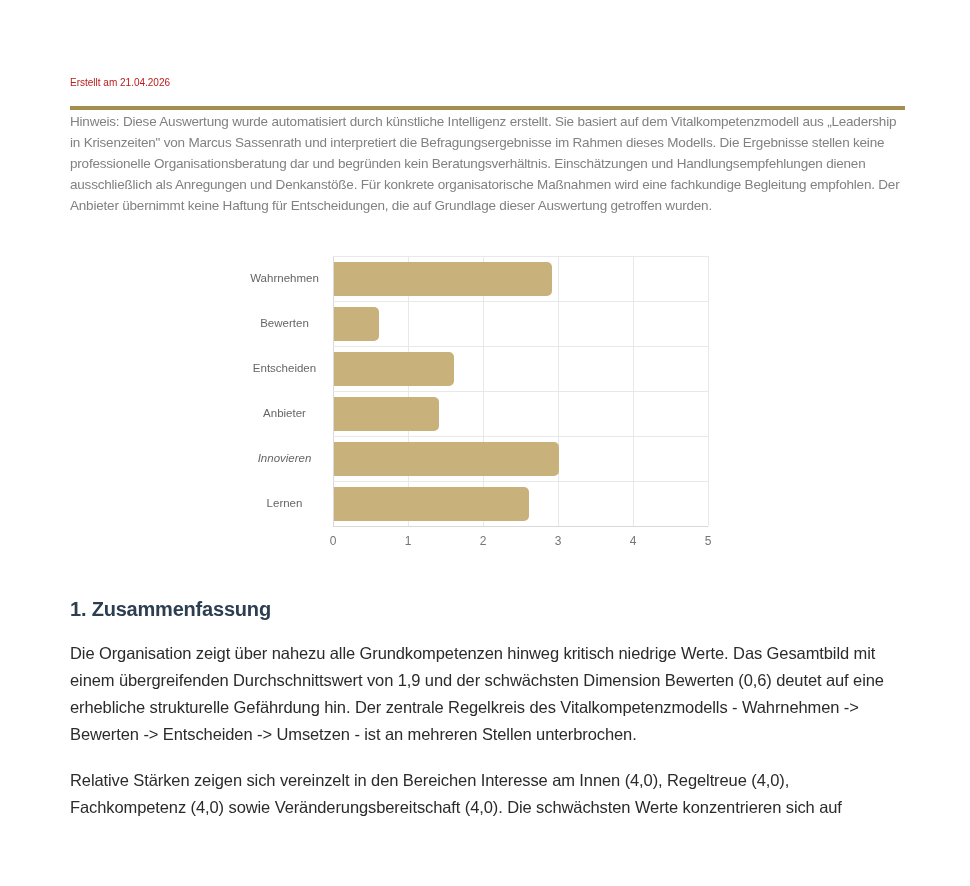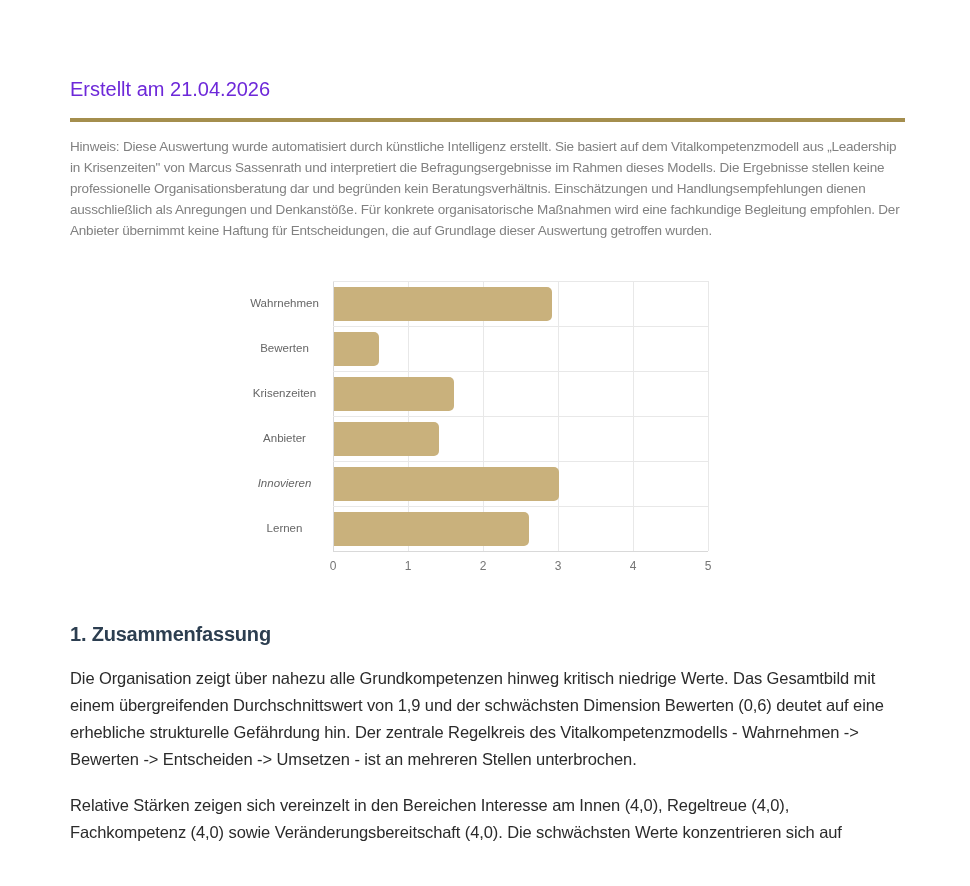--- a/index.html
+++ b/index.html
@@ -7,27 +7,27 @@
     width:970px;height:886px;background:#ffffff;overflow:hidden;
     font-family:"Liberation Sans","DejaVu Sans",sans-serif;
     -webkit-font-smoothing:antialiased;
   }
   .page{padding:53px 65px 0 70px;}
   .title{
     font-size:28px;font-weight:700;color:#2c3e50;margin:0;line-height:1.15;
     letter-spacing:-0.2px;
   }
   .meta{
-    margin-top:24px;font-size:20px;color:#6d28d9;line-height:1.2;
+    margin-top:24px;font-size:10px;color:#b91c1c;line-height:1.2;
   }
   .divider{
     margin-top:17px;height:4px;background:#a48e4e;width:100%;
   }
   .disclaimer{
-    margin-top:14px;font-size:13.5px;line-height:21px;color:#818181;
+    margin-top:1px;font-size:13.5px;line-height:21px;color:#818181;
     letter-spacing:-0.2px;
   }
   .section-title{
     margin:31px 0 0 0;font-size:24px;font-weight:700;color:#2c3e50;
     letter-spacing:-0.2px;
   }
   .chart{
     position:relative;margin-top:40px;margin-left:178px;
   }
   .vline{position:absolute;width:1px;background:#e8e8e8;}
@@ -84,21 +84,21 @@
       <div class="hline" style="left: 85px; width: 375px; top: 45px;"></div>
       <div class="hline" style="left: 85px; width: 375px; top: 90px;"></div>
       <div class="hline" style="left: 85px; width: 375px; top: 135px;"></div>
       <div class="hline" style="left: 85px; width: 375px; top: 180px;"></div>
       <div class="hline" style="left: 85px; width: 375px; top: 225px;"></div>
       <div class="hline axis" style="left: 85px; width: 375px; top: 270px;"></div>
       <div class="cat" style="top: 0px; width: 73px; height: 45px; line-height: 45px;">Wahrnehmen</div>
       <div class="bar" style="left: 86px; top: 5.5px; width: 217.5px; height: 34px; background: rgb(201, 177, 124);"></div>
       <div class="cat" style="top: 45px; width: 73px; height: 45px; line-height: 45px;">Bewerten</div>
       <div class="bar" style="left: 86px; top: 50.5px; width: 45px; height: 34px; background: rgb(201, 177, 124);"></div>
-      <div class="cat" style="top: 90px; width: 73px; height: 45px; line-height: 45px;">Krisenzeiten</div>
+      <div class="cat" style="top: 90px; width: 73px; height: 45px; line-height: 45px;">Entscheiden</div>
       <div class="bar" style="left: 86px; top: 95.5px; width: 120px; height: 34px; background: rgb(201, 177, 124);"></div>
       <div class="cat" style="top: 135px; width: 73px; height: 45px; line-height: 45px;">Anbieter</div>
       <div class="bar" style="left: 86px; top: 140.5px; width: 105px; height: 34px; background: rgb(201, 177, 124);"></div>
       <div class="cat" style="top: 180px; width: 73px; height: 45px; line-height: 45px; font-style: italic;">Innovieren</div>
       <div class="bar" style="left: 86px; top: 185.5px; width: 225px; height: 34px; background: rgb(201, 177, 124);"></div>
       <div class="cat" style="top: 225px; width: 73px; height: 45px; line-height: 45px;">Lernen</div>
       <div class="bar" style="left: 86px; top: 230.5px; width: 195px; height: 34px; background: rgb(201, 177, 124);"></div>
     </div>
 
   <h3 class="sub-heading">1. Zusammenfassung</h3>

